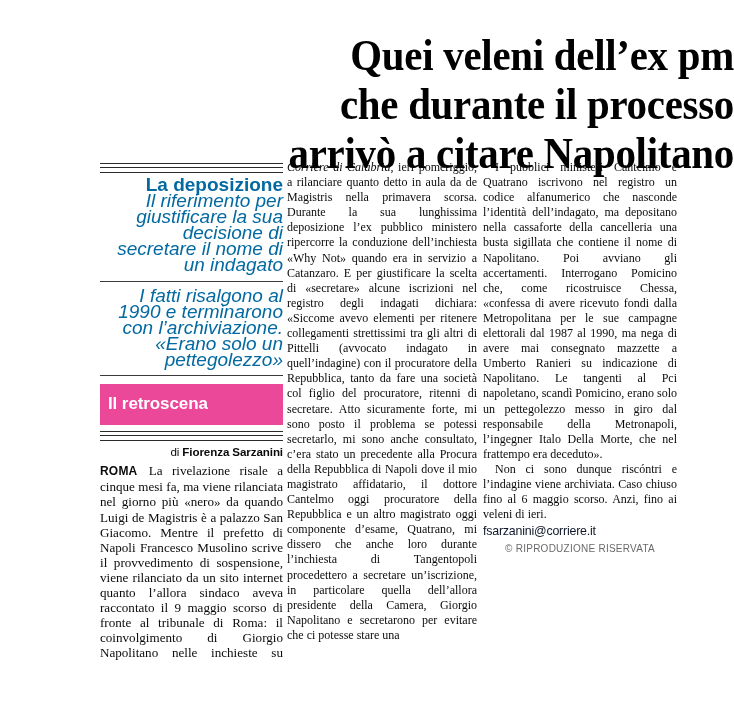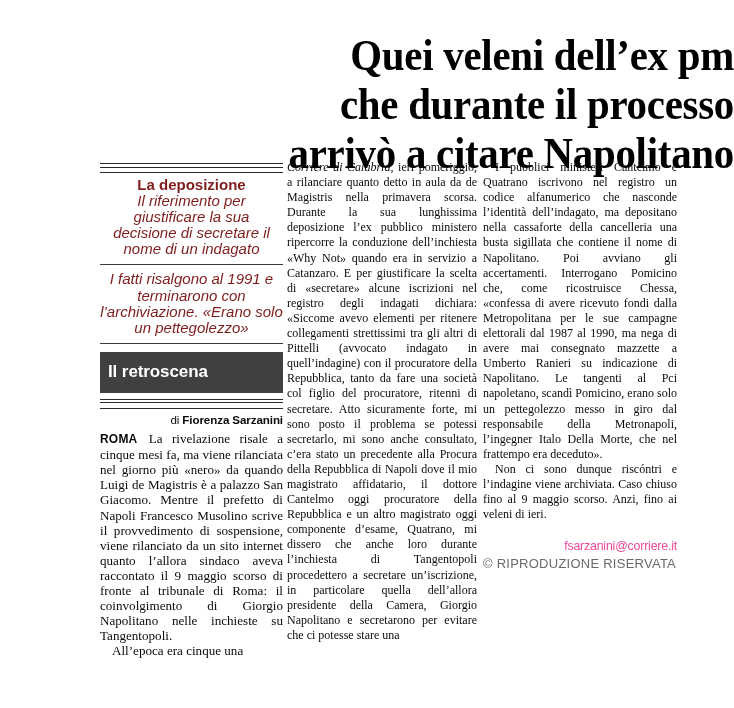--- a/index.html
+++ b/index.html
@@ -88,37 +88,37 @@
   }
   .rule-single {
     width: 100%;
     height: 0;
     border-top: 1.3px solid #3a3a3a;
     margin: 7px 0 6px 0;
   }
 
   .kicker-block {
     font-family: "Liberation Sans", sans-serif;
-    font-size: 15px;
+    font-size: 19px;
     line-height: 16.1px;
-    color: #7f1d1d;
-    text-align: center;
+    color: #0369a1;
+    text-align: right;
   }
   .kicker-block .kicker-title {
     font-weight: 700;
     display: block;
   }
   .kicker-block .kicker-text {
     display: block;
     font-weight: 400;
     font-style: italic;
   }
 
   .retroscena-band {
-    background: #404040;
+    background: #ec4899;
     color: #ffffff;
     font-family: "Liberation Sans", sans-serif;
     font-weight: 700;
     font-size: 17px;
     line-height: 1;
     padding: 11px 0 13px 8px;
     margin-top: 8px;
     letter-spacing: -0.1px;
   }
 
@@ -138,31 +138,30 @@
     font-weight: 700;
     font-size: 12px;
     letter-spacing: 0.2px;
     padding-right: 2px;
   }
 
   .ital { font-style: italic; }
 
   
   .email-line {
-    text-align: right;
     font-family: "Liberation Sans", sans-serif;
     font-size: 12.4px;
-    margin-top: 17px;
+    margin-top: 2px;
     letter-spacing: -0.2px;
-    color: #ec4899;
+    color: #0f172a;
   }
   .copyright-line {
-    text-align: left;
-    font-family: "Liberation Sans", sans-serif;
-    font-size: 13px;
+    text-align: center;
+    font-family: "Liberation Sans", sans-serif;
+    font-size: 10px;
     letter-spacing: 0.25px;
     color: #6a6a6a;
     margin-top: 3px;
   }
   .black-chip {
     position: absolute;
     left: 478px;
     top: 692px;
     width: 109px;
     height: 11px;
@@ -185,21 +184,21 @@
     <div class="rule-triple"></div>
 
     <div class="kicker-block">
       <span class="kicker-title">La deposizione</span>
       <span class="kicker-text">Il riferimento per giustificare la sua decisione di secretare il nome di un indagato</span>
     </div>
 
     <div class="rule-single"></div>
 
     <div class="kicker-block">
-      <span class="kicker-text">I fatti risalgono al 1991 e terminarono con l’archiviazione. «Erano solo un pettegolezzo»</span>
+      <span class="kicker-text">I fatti risalgono al 1990 e terminarono con l’archiviazione. «Erano solo un pettegolezzo»</span>
     </div>
 
     <div class="rule-single"></div>
 
     <div class="retroscena-band">Il retroscena</div>
 
     <div class="rule-triple" style="margin-top:6px;"></div>
 
     <div class="byline">
       <span class="by-prefix">di </span><span class="by-name">Fiorenza Sarzanini</span>
@@ -215,21 +214,21 @@
   <div class="col col-2">
     <div class="body">
       <p class="first"><span class="ital">Corriere di Calabria</span><span>, ieri pomeriggio, a rilanciare quanto detto in aula da de Magistris</span>
         <span>nella primavera scorsa. Durante la sua lunghissima deposizione l’ex pubblico ministero ripercorre la conduzione dell’inchiesta «Why Not» quando era in servizio a Catanzaro. E per giustificare la scelta di «secretare» alcune iscrizioni nel registro degli indagati dichiara: «Siccome avevo elementi per ritenere collegamenti strettissimi tra gli altri di Pittelli (avvocato indagato in quell’indagine) con il procuratore della Repubblica, tanto da fare una società col figlio del procuratore, ritenni di secretare. Atto sicuramente forte, mi sono posto il problema se potessi secretarlo, mi sono anche consultato, c’era stato un precedente alla Procura della Repubblica di Napoli dove il mio magistrato affidatario, il dottore Cantelmo oggi procuratore della Repubblica e un altro magistrato oggi componente d’esame, Quatrano, mi dissero che anche loro durante l’inchiesta di Tangentopoli procedettero a secretare un’iscrizione, in particolare quella dell’allora presidente della Camera, Giorgio Napolitano e secretarono per evitare che ci potesse stare una</span></p>
     </div>
   </div>
 
   <div class="col col-3">
     <div class="body">
       <p>I pubblici ministeri Cantelmo e Quatrano iscrivono nel registro un codice alfanumerico che nasconde l’identità dell’indagato, ma depositano nella cassaforte della cancelleria una busta sigillata che contiene il nome di Napolitano. Poi avviano gli accertamenti. Interrogano Pomicino che, come ricostruisce Chessa, «confessa di avere ricevuto fondi dalla Metropolitana per le sue campagne elettorali dal 1987 al 1990, ma nega di avere mai consegnato mazzette a Umberto Ranieri su indicazione di Napolitano. Le tangenti al Pci napoletano, scandì Pomicino, erano solo un pettegolezzo messo in giro dal responsabile della Metronapoli, l’ingegner Italo Della Morte, che nel frattempo era deceduto».</p>
-      <p>Non ci sono dunque riscóntri e l’indagine viene archiviata. Caso chiuso fino al 9 maggio scorso. Anzi, fino ai veleni di ieri.</p>
+      <p>Non ci sono dunque riscóntri e l’indagine viene archiviata. Caso chiuso fino al 6 maggio scorso. Anzi, fino ai veleni di ieri.</p>
     </div>
 
     <div class="email-line">fsarzanini@corriere.it</div>
     <div class="copyright-line">© RIPRODUZIONE RISERVATA</div>
   </div>
 
   <div class="black-chip"></div>
 
 </div>
 

